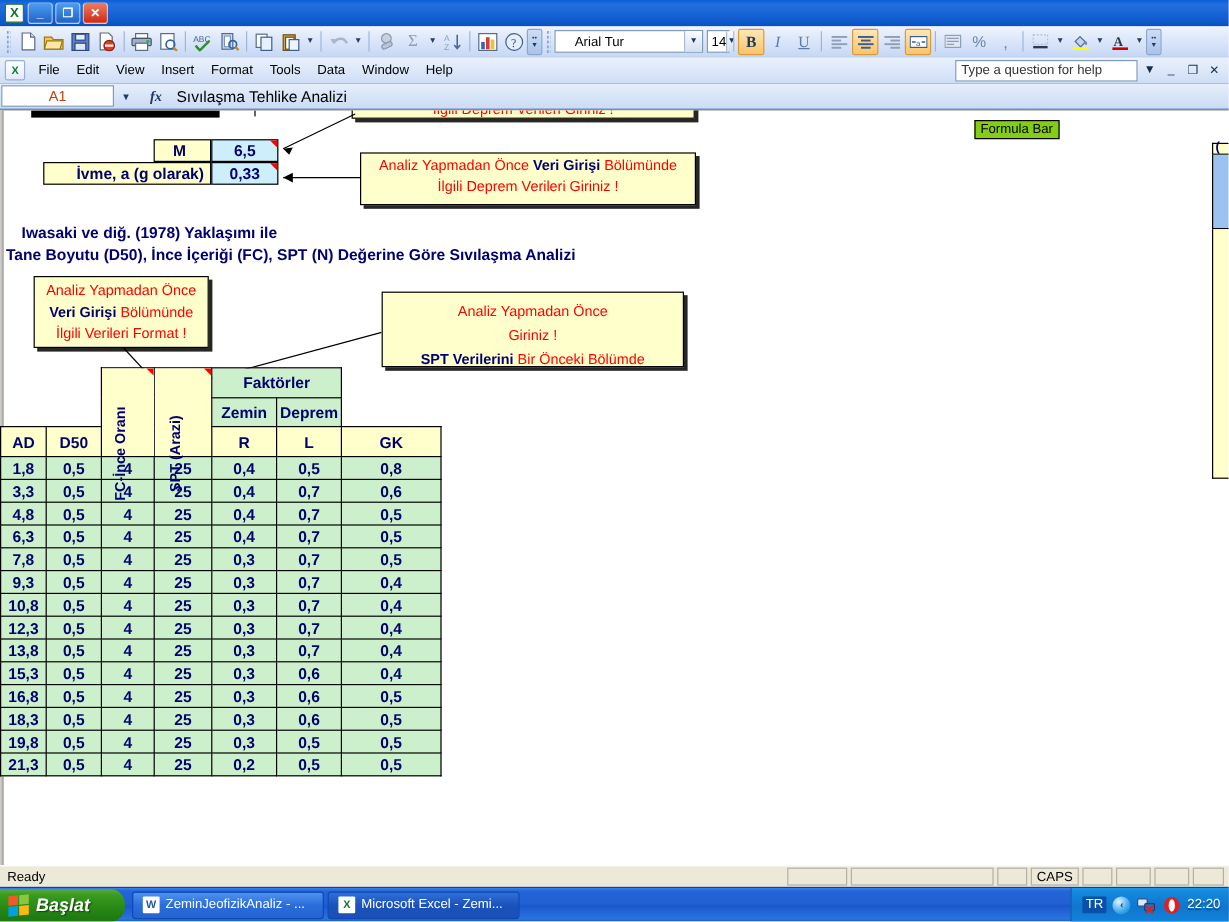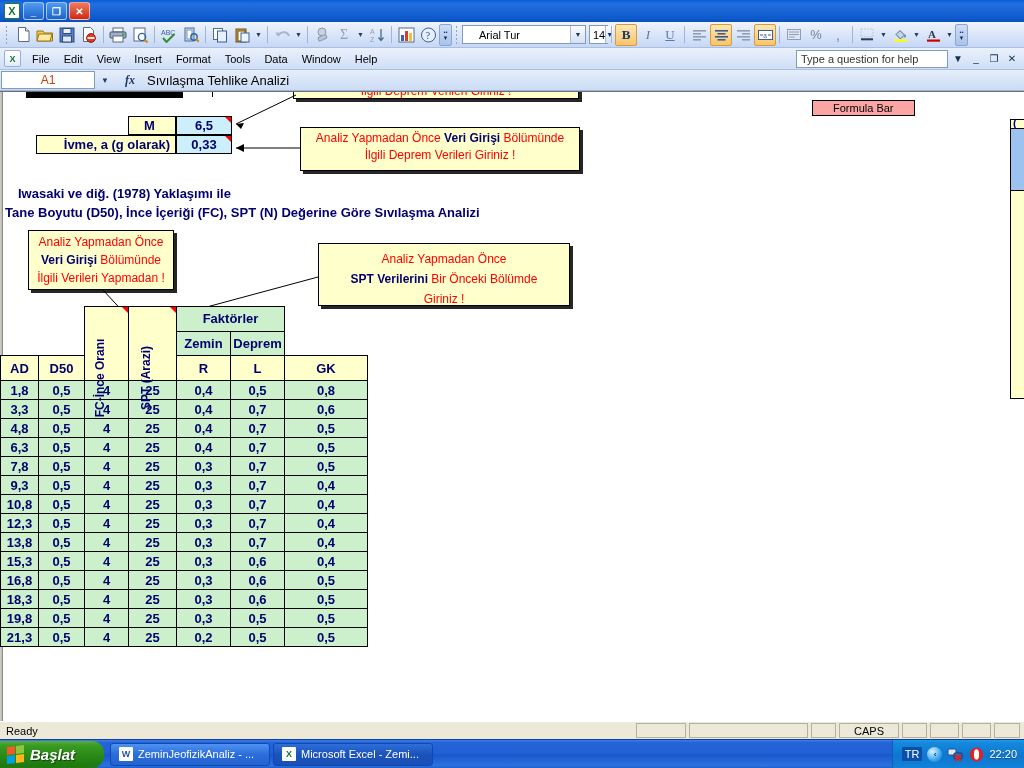--- a/index.html
+++ b/index.html
@@ -330,24 +330,24 @@
     width:15px;height:15px;border-radius:50%;
     background: radial-gradient(circle at 35% 30%,#dff2ff,#3aa6ee 60%,#1476c9);
     display:flex;align-items:center;justify-content:center;
     font-size:8px;color:#08426f;font-weight:bold;
   }
   .clock { font-size: 11px; color: #fff; text-shadow: 0 1px 1px rgba(0,0,0,0.4); }
 
   
   .tooltip {
     position: absolute;
-    background: #fca5a5;
+    background: #84cc16;
     border: 1px solid #000;
     font-size: 11px; color: #000;
-    padding: 1px 20px;
+    padding: 1px 4px;
     font-family: "Liberation Sans", sans-serif;
   }
 </style>
 </head>
 <body>
 
 <div id="app">
 
   <div class="titlebar">
     <div class="tb-icon"></div>
@@ -659,29 +659,29 @@
     </div>
 
     <div class="hdgtext" style="left:18px; top:94px;">Iwasaki ve diğ. (1978) Yaklaşımı ile</div>
     <div class="hdgtext" style="left:5px; top:113px;">Tane Boyutu (D50), İnce İçeriği (FC), SPT (N) Değerine Göre Sıvılaşma Analizi</div>
 
     <div class="callout" style="left:28px; top:138px; width:146px; height:60px; font-size:12px; line-height:18px;">
       <div>Analiz Yapmadan Önce</div>
       <div>
         <b>Veri Girişi</b><span> Bölümünde</span>
       </div>
-      <div>İlgili Verileri Yapmadan !</div>
+      <div>İlgili Verileri Format !</div>
     </div>
 
     <div class="callout" style="left:318px; top:151px; width:252px; height:63px; font-size:12px; line-height:20px; padding-top:5px;">
       <div>Analiz Yapmadan Önce</div>
+      <div>Giriniz !</div>
       <div>
         <b>SPT Verilerini</b><span> Bir Önceki Bölümde</span>
       </div>
-      <div>Giriniz !</div>
     </div>
 
     <table class="grid" style="left:0px; top:214px;">
       <tbody>
 
         <tr>
           <td style="border:none;background:transparent;width:38px;"></td>
           <td style="border:none;background:transparent;width:46px;"></td>
           <td class="rot" rowspan="3" style="width:44px;height:74px;position:relative;">
             <span class="vtxt">FC-İnce Oranı</span>
@@ -864,21 +864,21 @@
       <div style="position:absolute;left:8px;top:99px;width:14px;height:208px;background:#ffffcc;border:1px solid #000;border-right:none;border-top:none;"></div>
     </div>
   </div>
 
   <div class="statusbar">
     <div class="sb-ready">Ready</div>
     <div style="flex:1 1 auto;"></div>
     <div class="sb-pane" style="width:50px;"></div>
     <div class="sb-pane" style="width:119px;"></div>
     <div class="sb-pane" style="width:25px;"></div>
-    <div class="sb-pane" style="width:60px;">CAPS</div>
+    <div class="sb-pane" style="width:40px;">CAPS</div>
     <div class="sb-pane" style="width:25px;"></div>
     <div class="sb-pane" style="width:29px;"></div>
     <div class="sb-pane" style="width:29px;"></div>
     <div class="sb-pane" style="width:26px;margin-right:4px;"></div>
   </div>
 
   <div class="taskbar">
     <div class="startbtn">
       <span class="flag">
           <i></i>

